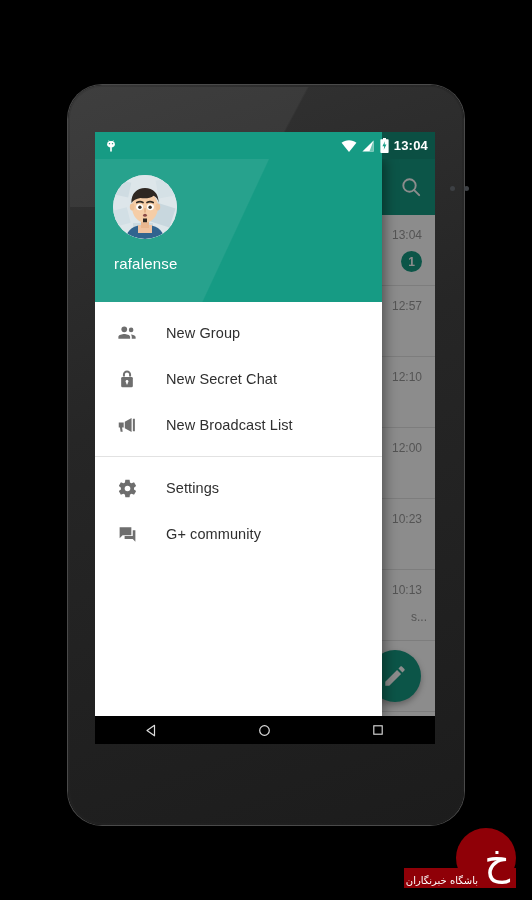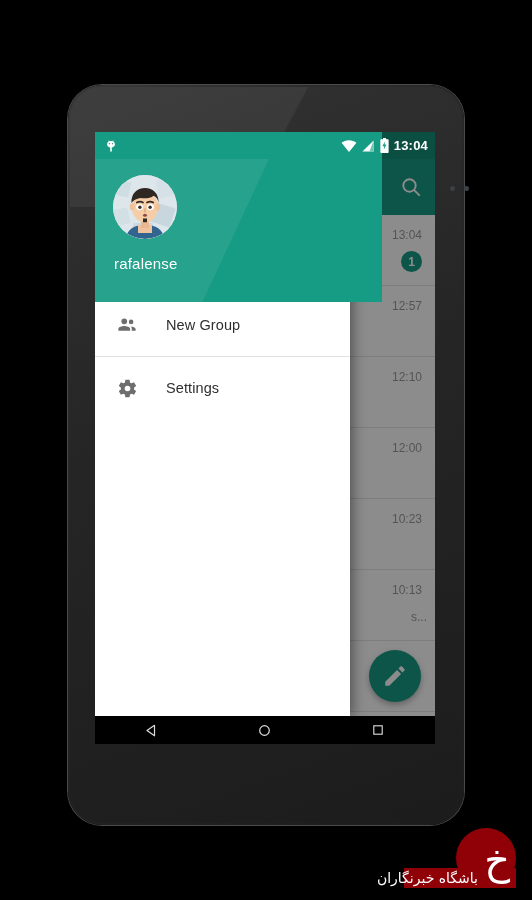--- a/index.html
+++ b/index.html
@@ -198,21 +198,21 @@
     left: 0; top: 27px;
     width: 340px; height: 557px;
     background: rgba(0,0,0,0.45);
     z-index: 20;
   }
 
   
   #nav-drawer {
     position: absolute;
     left: 0; top: 27px;
-    width: 255px; height: 557px;
+    width: 287px; height: 557px;
     background: #ffffff;
     z-index: 30;
     box-shadow: 3px 0 12px rgba(0,0,0,.42);
   }
   #drawer-header {
     position: relative;
     width: 287px; height: 143px;
     background: #169b84;
     overflow: hidden;
   }
@@ -233,21 +233,21 @@
   }
   #drawer-username {
     position: absolute;
     left: 19px; top: 96px;
     color: #ffffff;
     font-size: 15px;
     letter-spacing: .2px;
   }
   #drawer-menu {
     position: relative;
-    padding-top: 0;
+    padding-top: 8px;
   }
   .drawer-item {
     display: flex;
     align-items: center;
     height: 46px;
     padding-left: 20px;
     cursor: default;
   }
   .drawer-item-icon {
     width: 24px; height: 24px;
@@ -305,21 +305,21 @@
   #watermark-bar {
     position: absolute;
     right: 8px; bottom: 6px;
     width: 112px; height: 20px;
     background: #8f0007;
   }
   #watermark-text {
     position: absolute;
     right: 46px; bottom: 8px;
     color: #ffffff;
-    font-size: 14px;
+    font-size: 10px;
     direction: rtl;
     white-space: nowrap;
     font-family: "DejaVu Sans", sans-serif;
   }
   #watermark-glyph {
     position: absolute;
     right: 14px; bottom: 14px;
     color: #ffffff;
     font-size: 40px;
     line-height: 1;
@@ -442,36 +442,66 @@
           <svg width="22" height="22" viewBox="0 0 24 24" fill="#6e6e6e">
             <circle cx="9" cy="8" r="3.1"></circle>
               <circle cx="16.5" cy="8.6" r="2.5"></circle>
             <path d="M2.6 18.3v-2.1c0-2.1 4.3-3.1 6.4-3.1s6.4 1 6.4 3.1v2.1z"></path>
             <path d="M16.2 13.6c2.1.3 5.2 1.2 5.2 2.8v1.9h-4.2v-2.1c0-1.1-.4-1.9-1-2.6z"></path>
           </svg>
         </span>
         <span class="drawer-item-label">New Group</span>
       </div>
 
-
+      <div class="drawer-item">
+        <span class="drawer-item-icon">
+          <svg width="20" height="20" viewBox="0 0 24 24" fill="#6e6e6e">
+            <path d="M12 1.8c-2.7 0-4.9 2.2-4.9 4.9v2.4h2.4V6.7c0-1.4 1.1-2.5 2.5-2.5s2.5 1.1 2.5 2.5v2.4h2.4V6.7c0-2.7-2.2-4.9-4.9-4.9z"></path>
+            <rect x="5" y="9.6" width="14" height="12.4" rx="1.5"></rect>
+            <circle cx="12" cy="15" r="1.7" fill="#ffffff"></circle>
+            <rect x="11.2" y="15" width="1.6" height="3.4" fill="#ffffff"></rect>
+          </svg>
+        </span>
+        <span class="drawer-item-label">New Secret Chat</span>
+      </div>
+
+      <div class="drawer-item">
+        <span class="drawer-item-icon">
+          <svg width="22" height="22" viewBox="0 0 24 24" fill="#6e6e6e">
+            <path d="M3 9.2h5.4v5.6H6.6l.7 4.6H5l-.7-4.6H3z"></path>
+            <path d="M9.6 8.4 17 4.4v15.2L9.6 15.6z"></path>
+            <path d="M18.4 5.2h2.2v13.6h-2.2z"></path>
+          </svg>
+        </span>
+        <span class="drawer-item-label">New Broadcast List</span>
+      </div>
 
       <div id="drawer-divider"></div>
 
 
 
       <div class="drawer-item">
         <span class="drawer-item-icon">
           <svg width="21" height="21" viewBox="0 0 24 24" fill="#6e6e6e">
             <path d="M19.4 13c.04-.33.06-.66.06-1s-.02-.67-.06-1l2.1-1.65c.19-.15.24-.42.12-.64l-2-3.46c-.12-.22-.39-.3-.61-.22l-2.49 1c-.52-.4-1.08-.73-1.69-.98l-.38-2.65c-.03-.24-.24-.42-.49-.42h-4c-.25 0-.46.18-.49.42l-.38 2.65c-.61.25-1.17.59-1.69.98l-2.49-1c-.23-.09-.49 0-.61.22l-2 3.46c-.13.22-.07.49.12.64L4.52 11c-.04.33-.07.67-.07 1s.03.67.07 1l-2.11 1.65c-.19.15-.24.42-.12.64l2 3.46c.12.22.39.3.61.22l2.49-1c.52.4 1.08.73 1.69.98l.38 2.65c.03.24.24.42.49.42h4c.25 0 .46-.18.49-.42l.38-2.65c.61-.25 1.17-.59 1.69-.98l2.49 1c.23.09.49 0 .61-.22l2-3.46c.12-.22.07-.49-.12-.64L19.4 13z"></path>
             <circle cx="12" cy="12" r="3.2" fill="#ffffff"></circle>
           </svg>
         </span>
         <span class="drawer-item-label">Settings</span>
       </div>
 
+      <div class="drawer-item">
+        <span class="drawer-item-icon">
+          <svg width="21" height="21" viewBox="0 0 24 24" fill="#6e6e6e">
+            <path d="M3 3.6h13.4v9.2H6.4L3 16.2z"></path>
+            <path d="M18 7.2h3v13l-3-3h-9.3v-3.4H18z"></path>
+          </svg>
+        </span>
+        <span class="drawer-item-label">G+ community</span>
+      </div>
 
     </div>
   </div>
 
   <div id="status-bar"></div>
   <div id="status-bar-scrim"></div>
   <div id="status-bar-items">
     <svg id="android-bug-icon" viewBox="0 0 24 24" fill="#ffffff">
       <ellipse cx="12" cy="9" rx="6.6" ry="5.4"></ellipse>
       <circle cx="9.4" cy="8" r="1.2" fill="#169b84"></circle>

